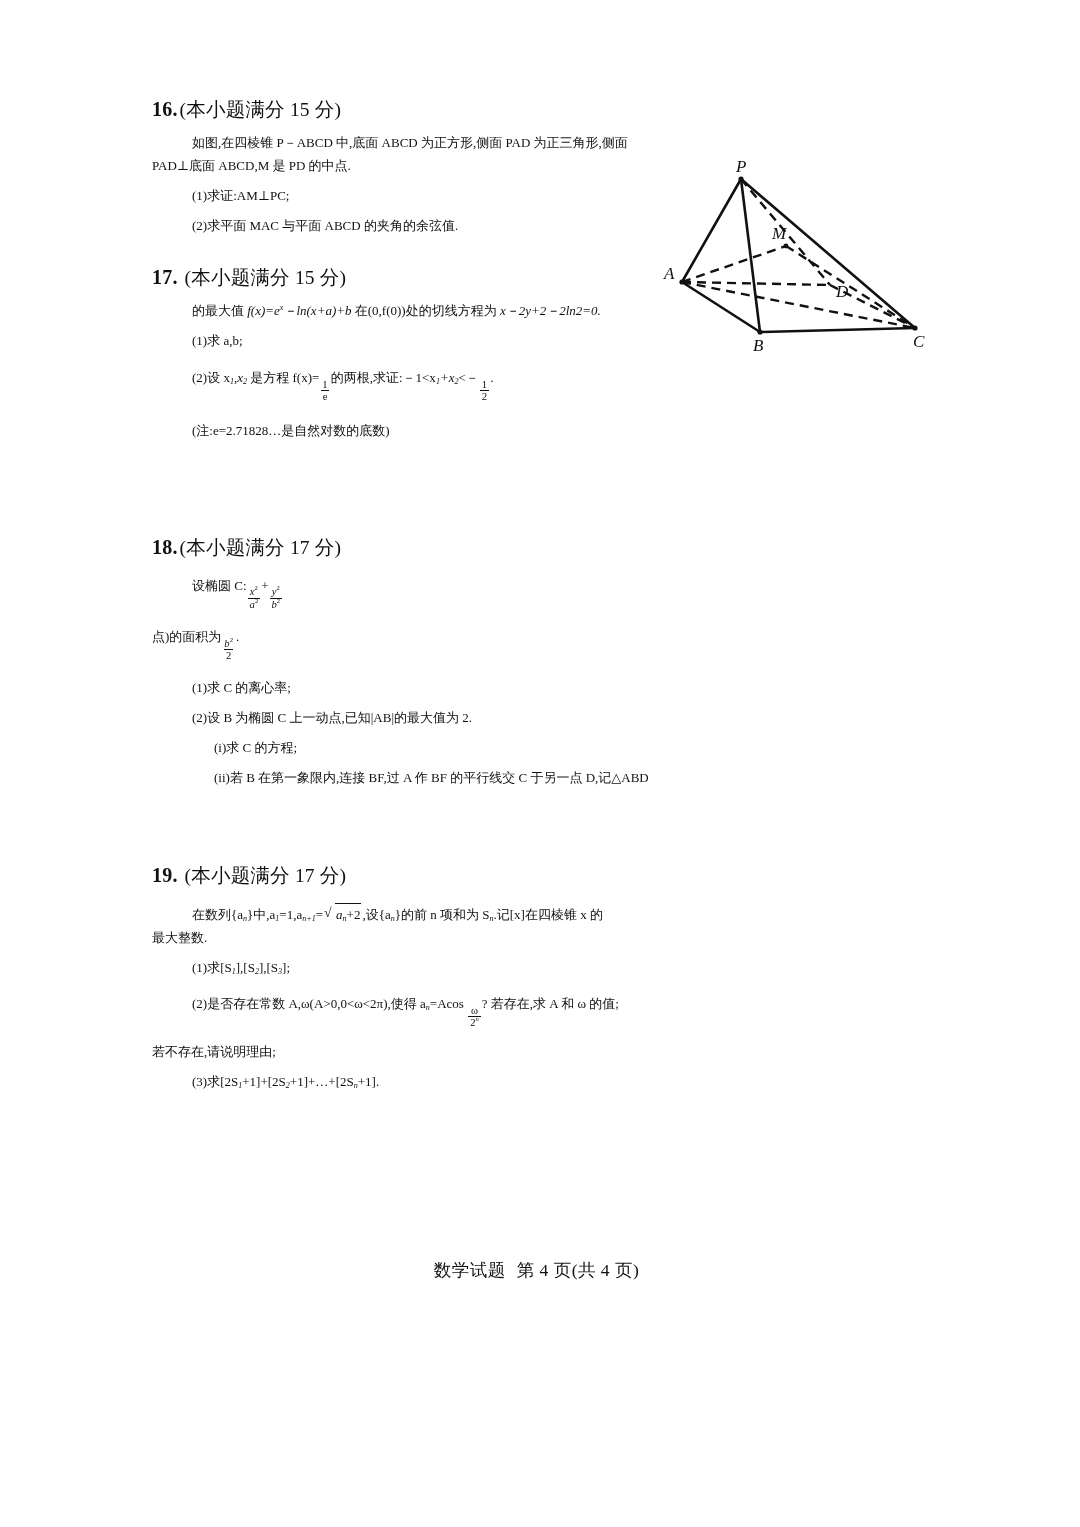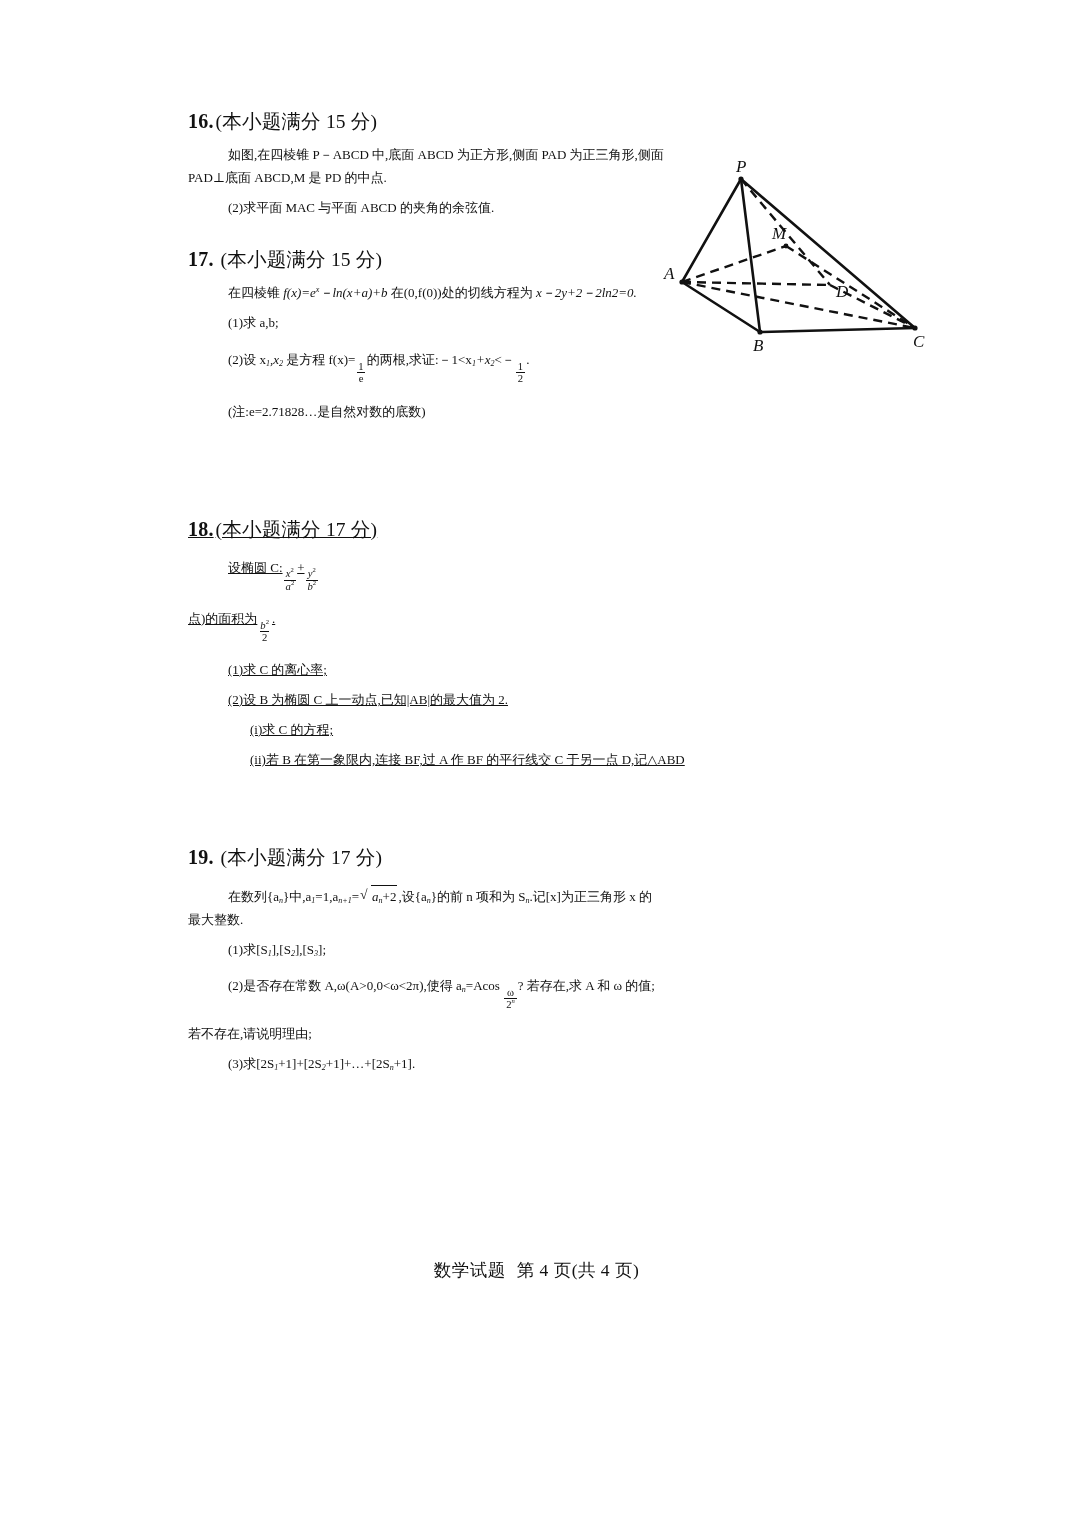--- a/index.html
+++ b/index.html
@@ -17,30 +17,29 @@
   }
   .page {
     position: absolute;
     left: 0; top: 0;
     width: 1080px;
     height: 1527px;
   }
   .content {
     position: absolute;
     left: 152px;
-    top: 108px;
+    top: 96px;
     width: 812px;
-    margin-left: 36px;
   }
 
   
   .problem { position: relative; }
   .p16 { margin-top: 0px; }
   .p17 { margin-top: 28px; }
-  .p18 { margin-top: 93px; text-decoration: underline; }
+  .p18 { margin-top: 93px; }
   .p19 { margin-top: 74px; }
 
   .prob-head {
     font-size: 19.5px;
     letter-spacing: 0.2px;
     white-space: nowrap;
   }
   .prob-num {
     font-weight: bold;
     font-size: 20px;
@@ -129,30 +128,31 @@
 <div class="page">
 
   <div class="content">
 
     <div class="problem p16">
       <div class="prob-head">
         <span class="prob-num">16.</span><span class="head-gap-sm"></span><span class="cn">(本小题满分 15 分)</span>
       </div>
       <div class="para indent">如图,在四棱锥 P－ABCD 中,底面 ABCD 为正方形,侧面 PAD 为正三角形,侧面</div>
       <div class="para noindent wrapline">PAD⊥底面 ABCD,M 是 PD 的中点.</div>
+      <div class="para indent">(1)求证:AM⊥PC;</div>
       <div class="para indent">(2)求平面 MAC 与平面 ABCD 的夹角的余弦值.</div>
     </div>
 
     <div class="problem p17">
       <div class="prob-head">
         <span class="prob-num">17.</span><span class="head-gap-md"></span><span class="cn">(本小题满分 15 分)</span>
       </div>
 
       <div class="para indent">
-        <span>在四棱锥 </span><span class="it">f(x)=e</span><sup class="sp it">x</sup><span class="it">－ln(x+a)+b</span><span> 在(0,f(0))处的切线方程为 </span><span class="it">x－2y+2－2ln2=0.</span>
+        <span>的最大值 </span><span class="it">f(x)=e</span><sup class="sp it">x</sup><span class="it">－ln(x+a)+b</span><span> 在(0,f(0))处的切线方程为 </span><span class="it">x－2y+2－2ln2=0.</span>
       </div>
 
       <div class="para indent">(1)求 a,b;</div>
 
       <div class="para indent" style="margin-top:16px;">
         <span>(2)设 x</span><sub class="sb it">1</sub><span class="it">,x</span><sub class="sb it">2</sub><span> 是方程 f(x)=</span><span class="frac tall">
             <span class="num">1</span>
             <span class="den">e</span>
           </span><span>的两根,求证:－1&lt;x</span><sub class="sb it">1</sub><span class="it">+x</span><sub class="sb it">2</sub><span>&lt;－</span><span class="frac tall">
             <span class="num">1</span>
@@ -191,21 +191,21 @@
       <div class="para indent2">(ii)若 B 在第一象限内,连接 BF,过 A 作 BF 的平行线交 C 于另一点 D,记△ABD</div>
 
     </div>
 
     <div class="problem p19">
       <div class="prob-head">
         <span class="prob-num">19.</span><span class="head-gap-md"></span><span class="cn">(本小题满分 17 分)</span>
       </div>
 
       <div class="para indent" style="margin-top:14px;">
-        <span>在数列{a</span><sub class="sb it">n</sub><span>}中,a</span><sub class="sb it">1</sub><span>=1,a</span><sub class="sb it">n+1</sub><span>=</span><span class="rad"><span class="bar"><span class="it">a</span><sub class="sb it">n</sub><span>+2</span></span></span><span>,设{a</span><sub class="sb it">n</sub><span>}的前 n 项和为 S</span><sub class="sb it">n</sub><span>.记[x]为正三角形 x 的</span>
+        <span>在数列{a</span><sub class="sb it">n</sub><span>}中,a</span><sub class="sb it">1</sub><span>=1,a</span><sub class="sb it">n+1</sub><span>=</span><span class="rad"><span class="bar"><span class="it">a</span><sub class="sb it">n</sub><span>+2</span></span></span><span>,设{a</span><sub class="sb it">n</sub><span>}的前 n 项和为 S</span><sub class="sb it">n</sub><span>.记[x]在四棱锥 x 的</span>
       </div>
 
       <div class="para noindent wrapline">最大整数.</div>
 
       <div class="para indent">
         <span>(1)求[S</span><sub class="sb it">1</sub><span>],[S</span><sub class="sb it">2</sub><span>],[S</span><sub class="sb it">3</sub><span>];</span>
       </div>
 
       <div class="para indent" style="margin-top:15px;">
         <span>(2)是否存在常数 A,ω(A&gt;0,0&lt;ω&lt;2π),使得 a</span><sub class="sb it">n</sub><span>=Acos </span><span class="frac tall">

